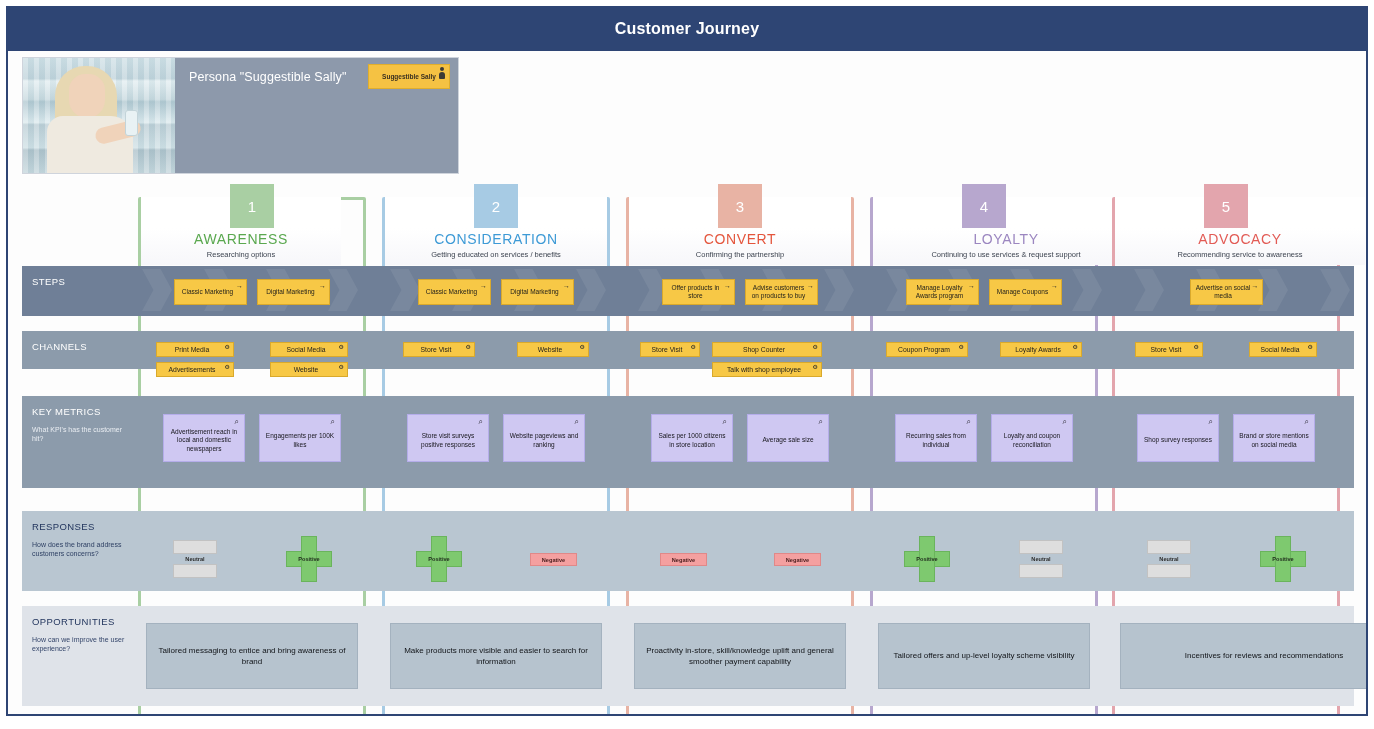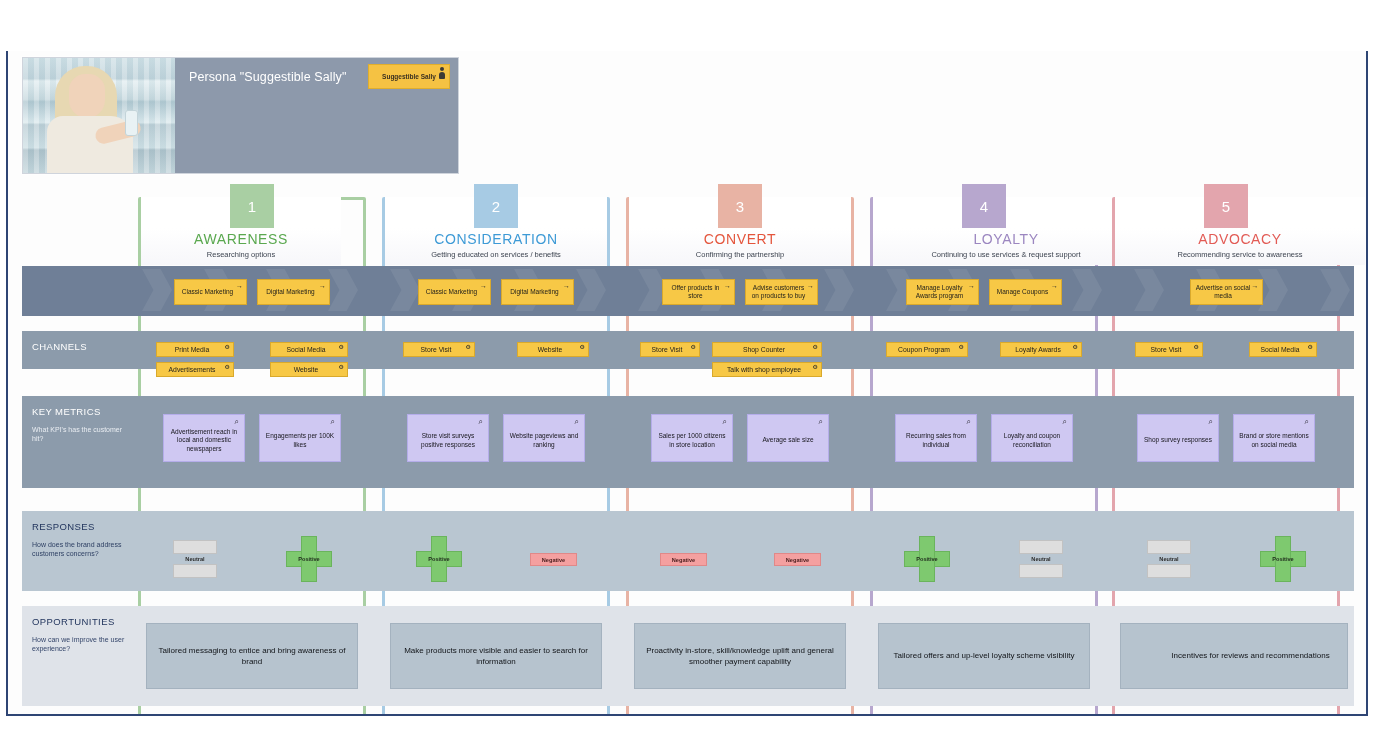--- a/index.html
+++ b/index.html
@@ -308,20 +308,23 @@
     background: #f4a0a0; border: 1px solid #e08888;
     display: flex; align-items: center; justify-content: center;
     font-size: 5.6px; font-weight: bold; color: #4a1d1d;
   }
 </style>
 </head>
 <body>
 
 <div class="page">
 
+  <div class="titlebar">
+    <span class="title">Customer Journey</span>
+  </div>
 
   <div class="canvas">
 
     <div class="persona">
       <div class="persona-photo">
         <div class="ph-shelf"></div>
         <div class="ph-person">
           <div class="ph-hair"></div>
           <div class="ph-face"></div>
           <div class="ph-body"></div>
@@ -390,20 +393,23 @@
             <div class="chev" style="left: 802px;"></div>
             <div class="chev" style="left: 864px;"></div>
             <div class="chev" style="left: 926px;"></div>
             <div class="chev" style="left: 988px;"></div>
             <div class="chev" style="left: 1050px;"></div>
             <div class="chev" style="left: 1112px;"></div>
             <div class="chev" style="left: 1174px;"></div>
             <div class="chev" style="left: 1236px;"></div>
             <div class="chev" style="left: 1298px;"></div>
           </div>
+          <div class="band-label">
+            <div class="t">STEPS</div>
+          </div>
         </div>
         <div class="band band-mid" style="top: 280px; height: 38px;">
           <div class="band-label">
             <div class="t">CHANNELS</div>
           </div>
         </div>
         <div class="band band-mid" style="top: 345px; height: 92px;">
           <div class="band-label">
             <div class="t">KEY METRICS</div>
             <div class="q">What KPI's has the customer hit?</div>
@@ -608,19 +614,19 @@
         </div>
         <div class="oppcard" style="left: 382px; top: 572px; width: 212px; height: 66px;">
           <span>Make products more visible and easier to search for information</span>
         </div>
         <div class="oppcard" style="left: 626px; top: 572px; width: 212px; height: 66px;">
           <span>Proactivity in-store, skill/knowledge uplift and general smoother payment capability</span>
         </div>
         <div class="oppcard" style="left: 870px; top: 572px; width: 212px; height: 66px;">
           <span>Tailored offers and up-level loyalty scheme visibility</span>
         </div>
-        <div class="oppcard" style="left: 1112px; top: 572px; width: 228px; height: 66px; padding-left: 43px;">
+        <div class="oppcard" style="left: 1112px; top: 572px; width: 255px; height: 66px; padding-left: 43px;">
           <span>Incentives for reviews and recommendations</span>
         </div>
       </div>
 
   </div>
 </div>
 
 </body></html>

